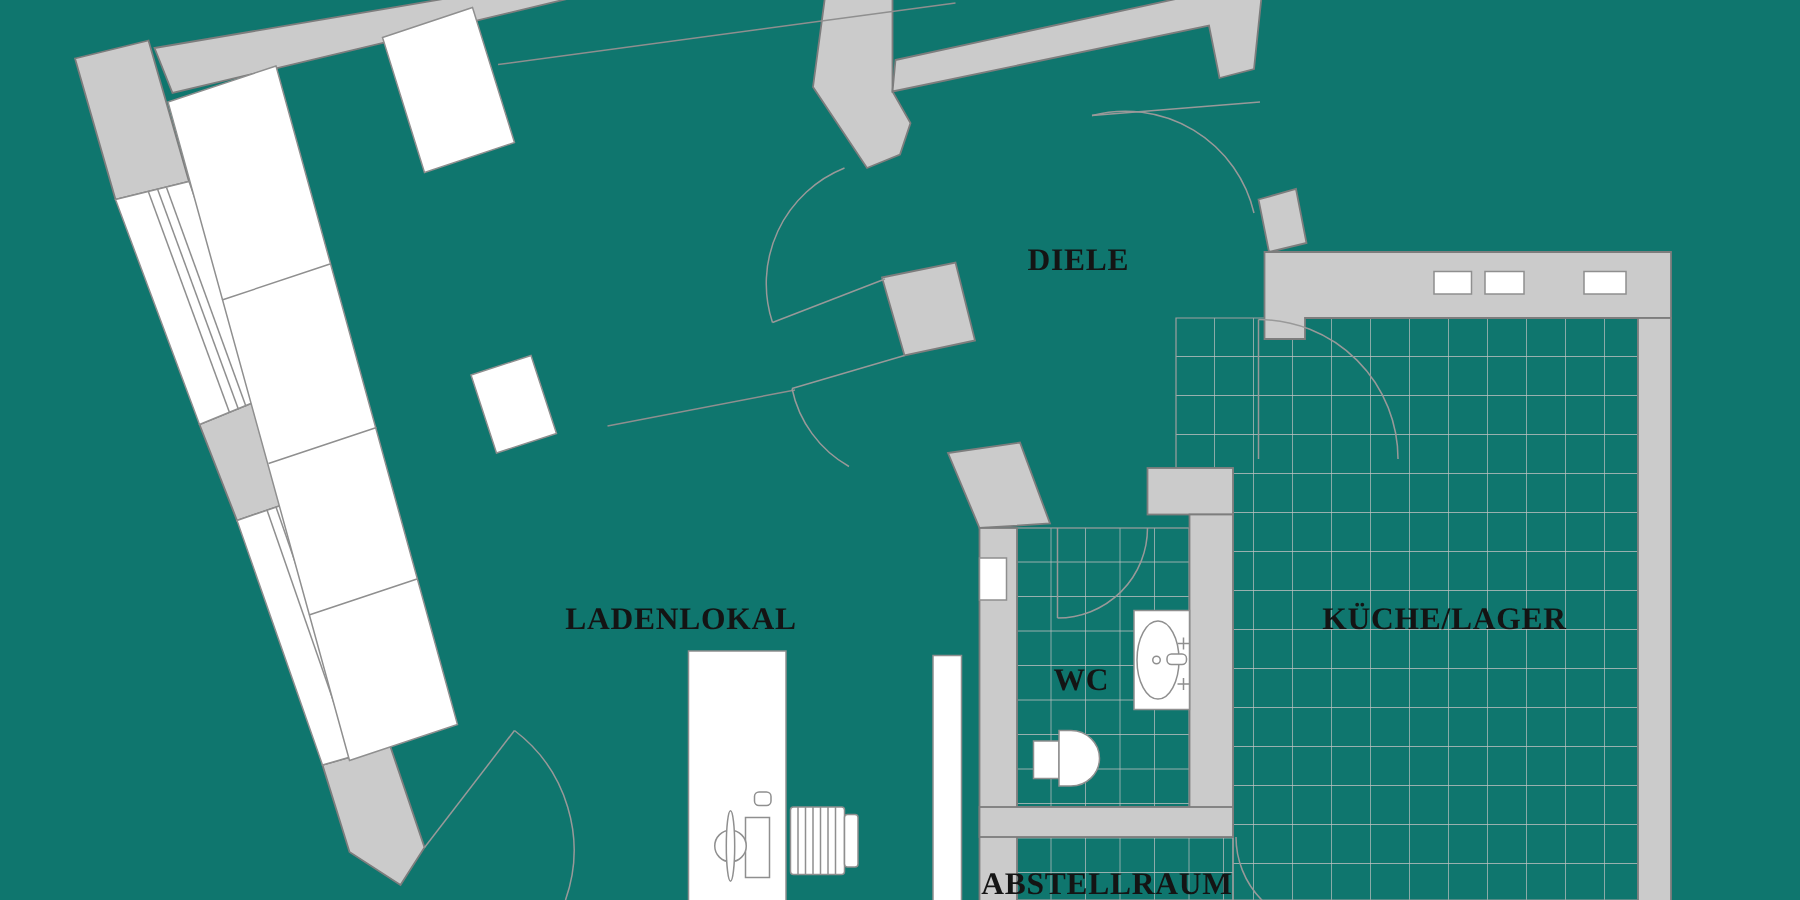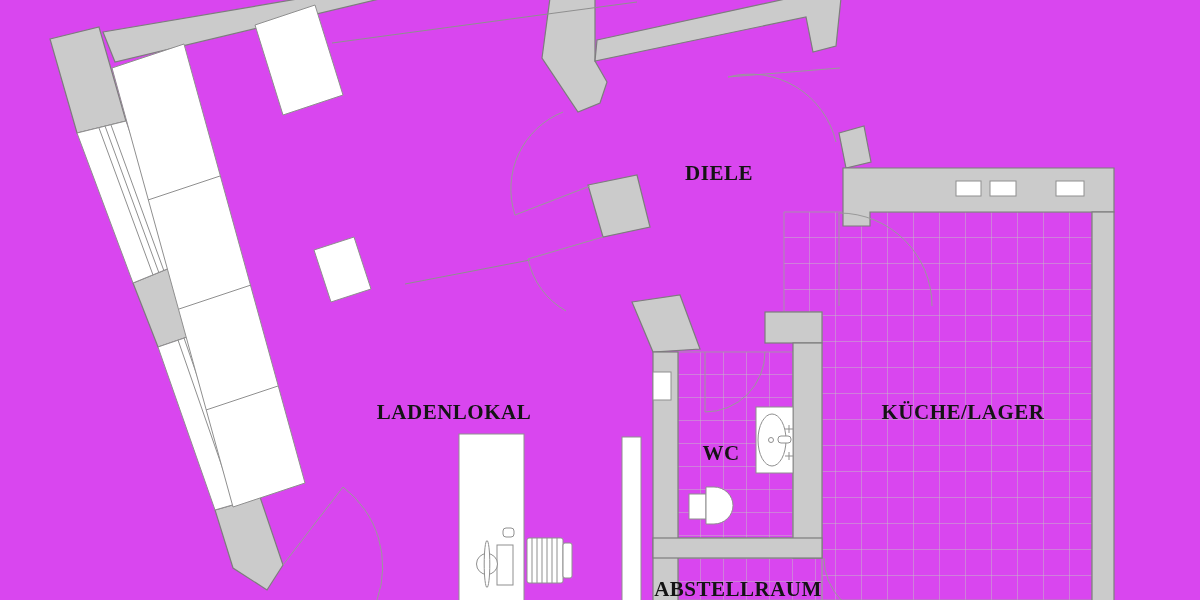--- a/index.html
+++ b/index.html
@@ -1,16 +1,16 @@
 <!DOCTYPE html>
 <html><head>
 <meta charset="utf-8">
 <style>
   html,body{margin:0;padding:0;background:#ffffff;}
-  .stage{width:1200px;height:600px;position:relative;overflow:hidden;background:#d946ef;}
+  .stage{width:1200px;height:600px;position:relative;overflow:hidden;background:#0f766e;}
   svg{display:block;}
   .wall{fill:#cbcbcb;stroke:#7d7d7d;stroke-width:1.2;stroke-linejoin:miter;}
   .whitebox{fill:#ffffff;stroke:#8f8f8f;stroke-width:1;}
   .thin{fill:none;stroke:#8f8f8f;stroke-width:1;}
   .arc{fill:none;stroke:#999999;stroke-width:1;}
   .tilefloor{stroke:#9f9f9f;stroke-width:0.8;}
   .room-label{font-family:"Liberation Serif","DejaVu Serif",serif;font-weight:bold;
               font-size:21px;fill:#141414;letter-spacing:0.5px;}
 </style>
 </head>

